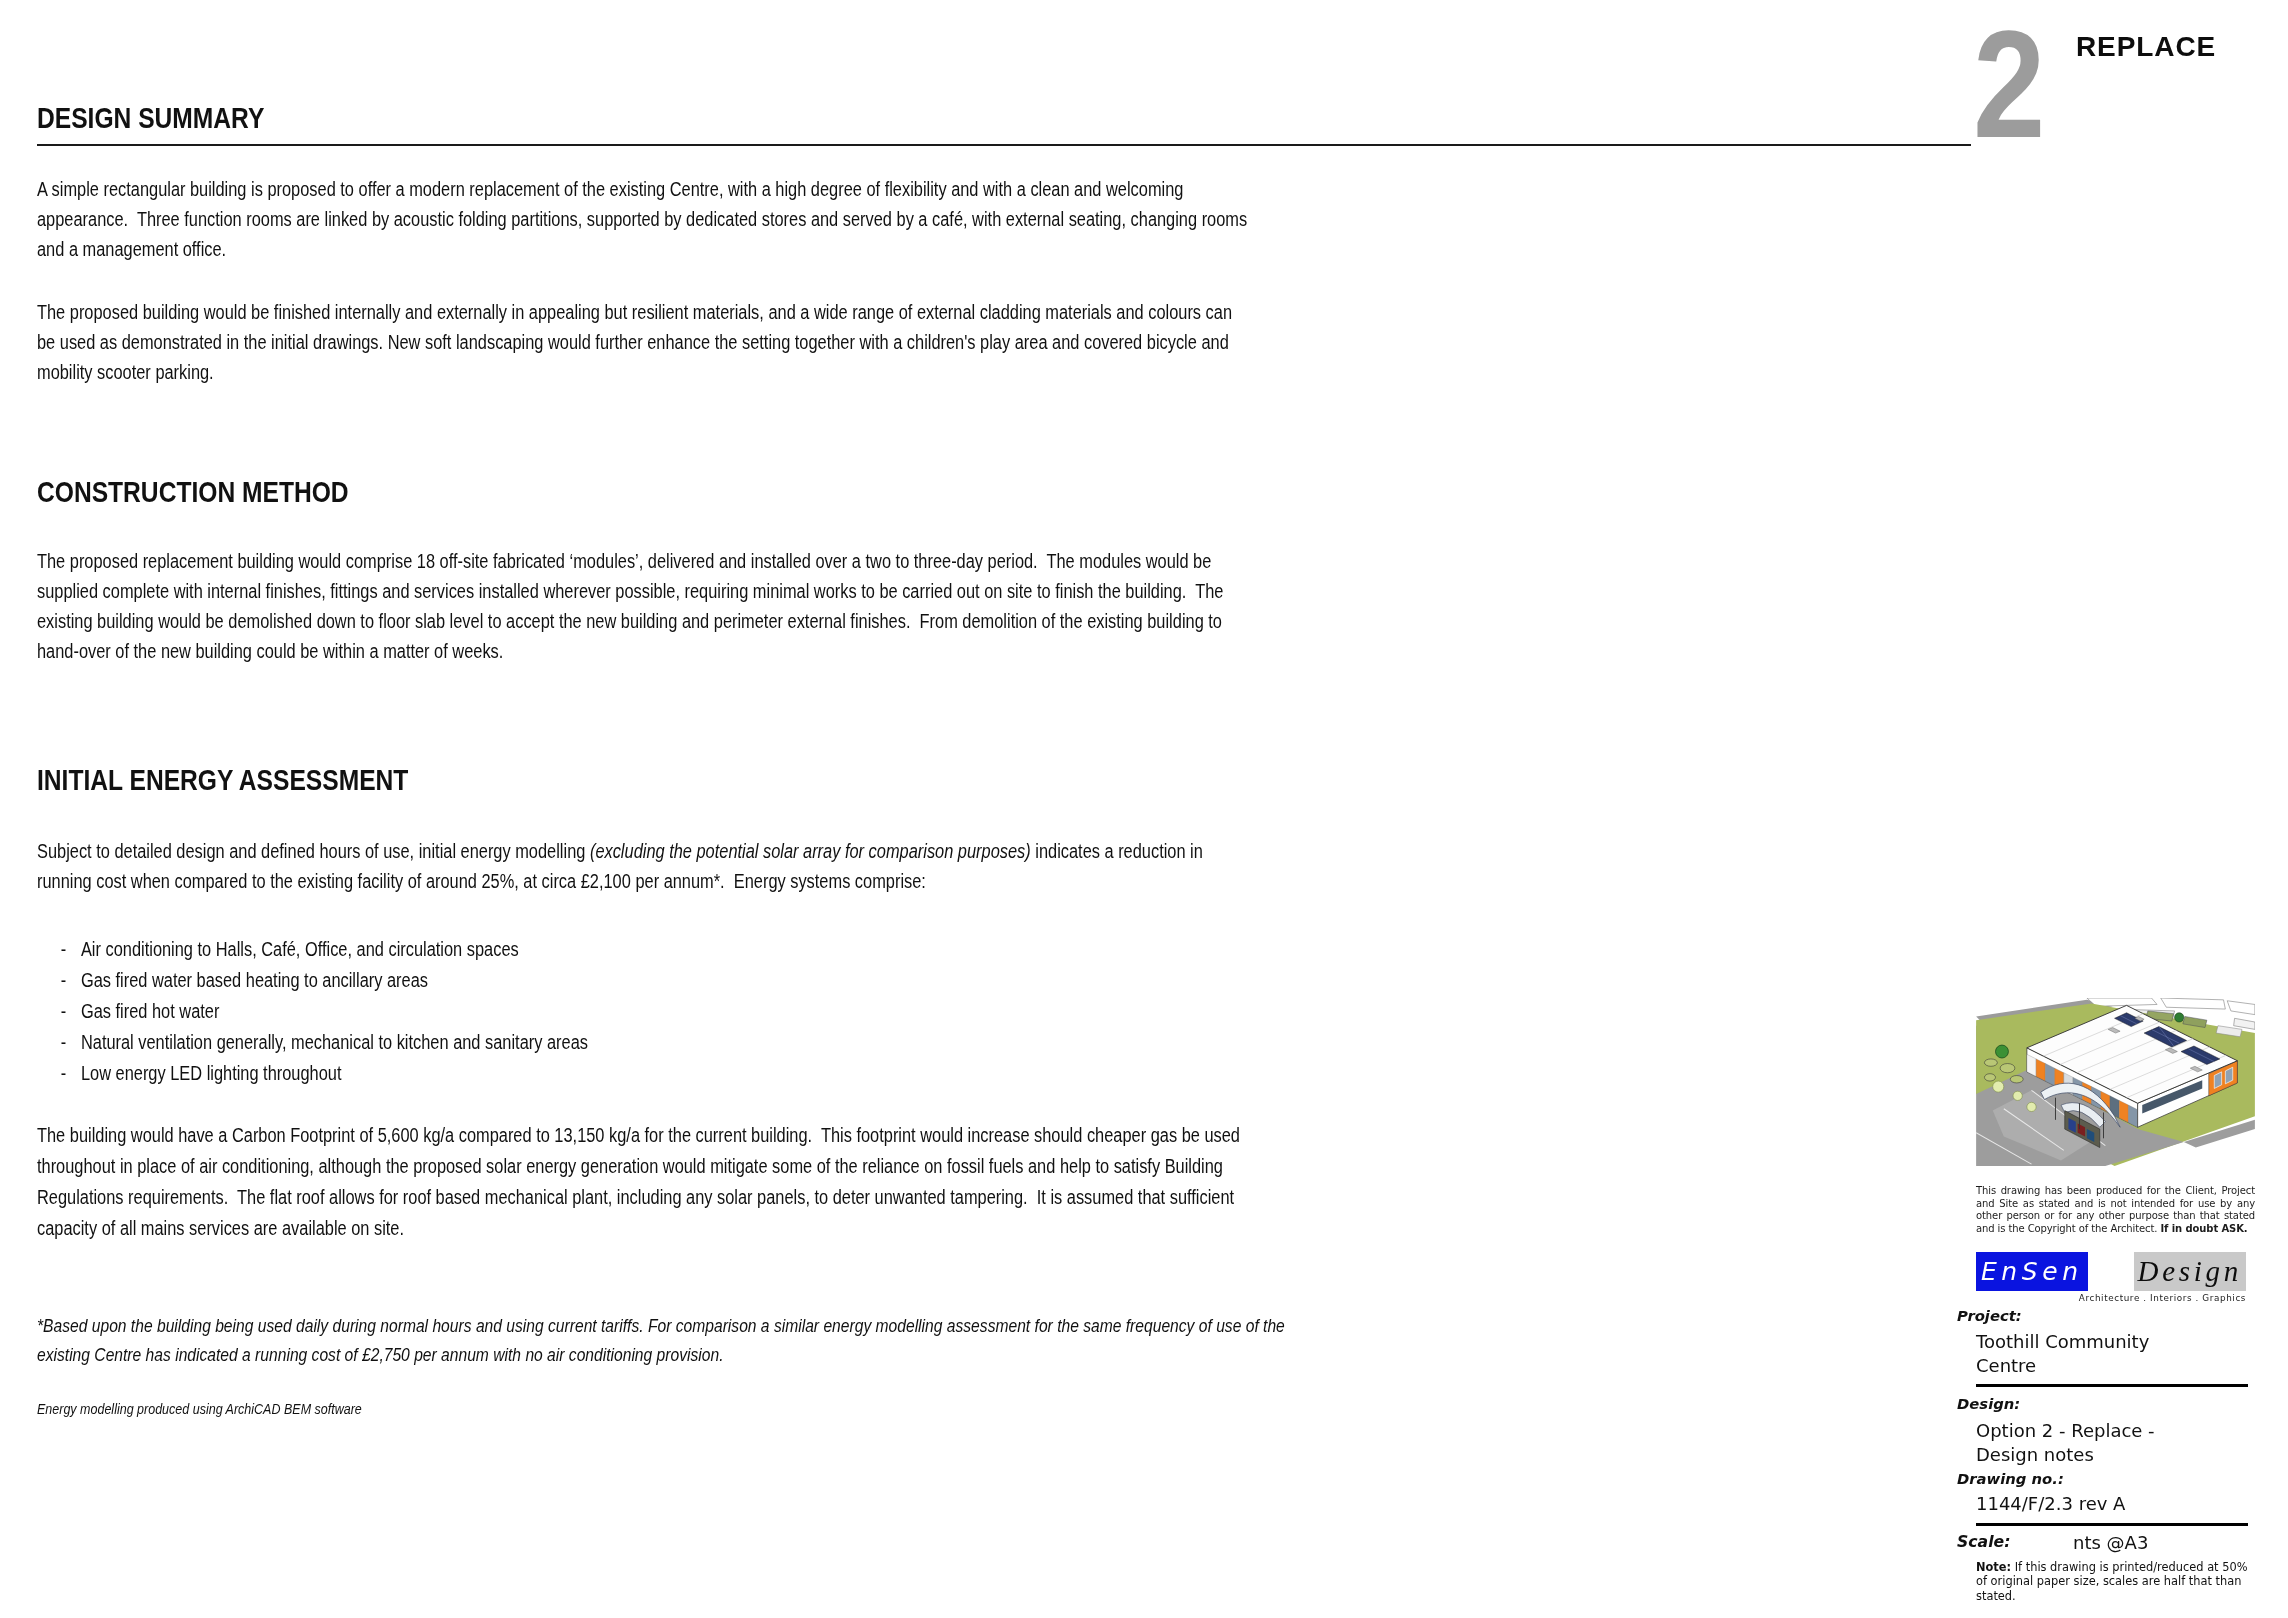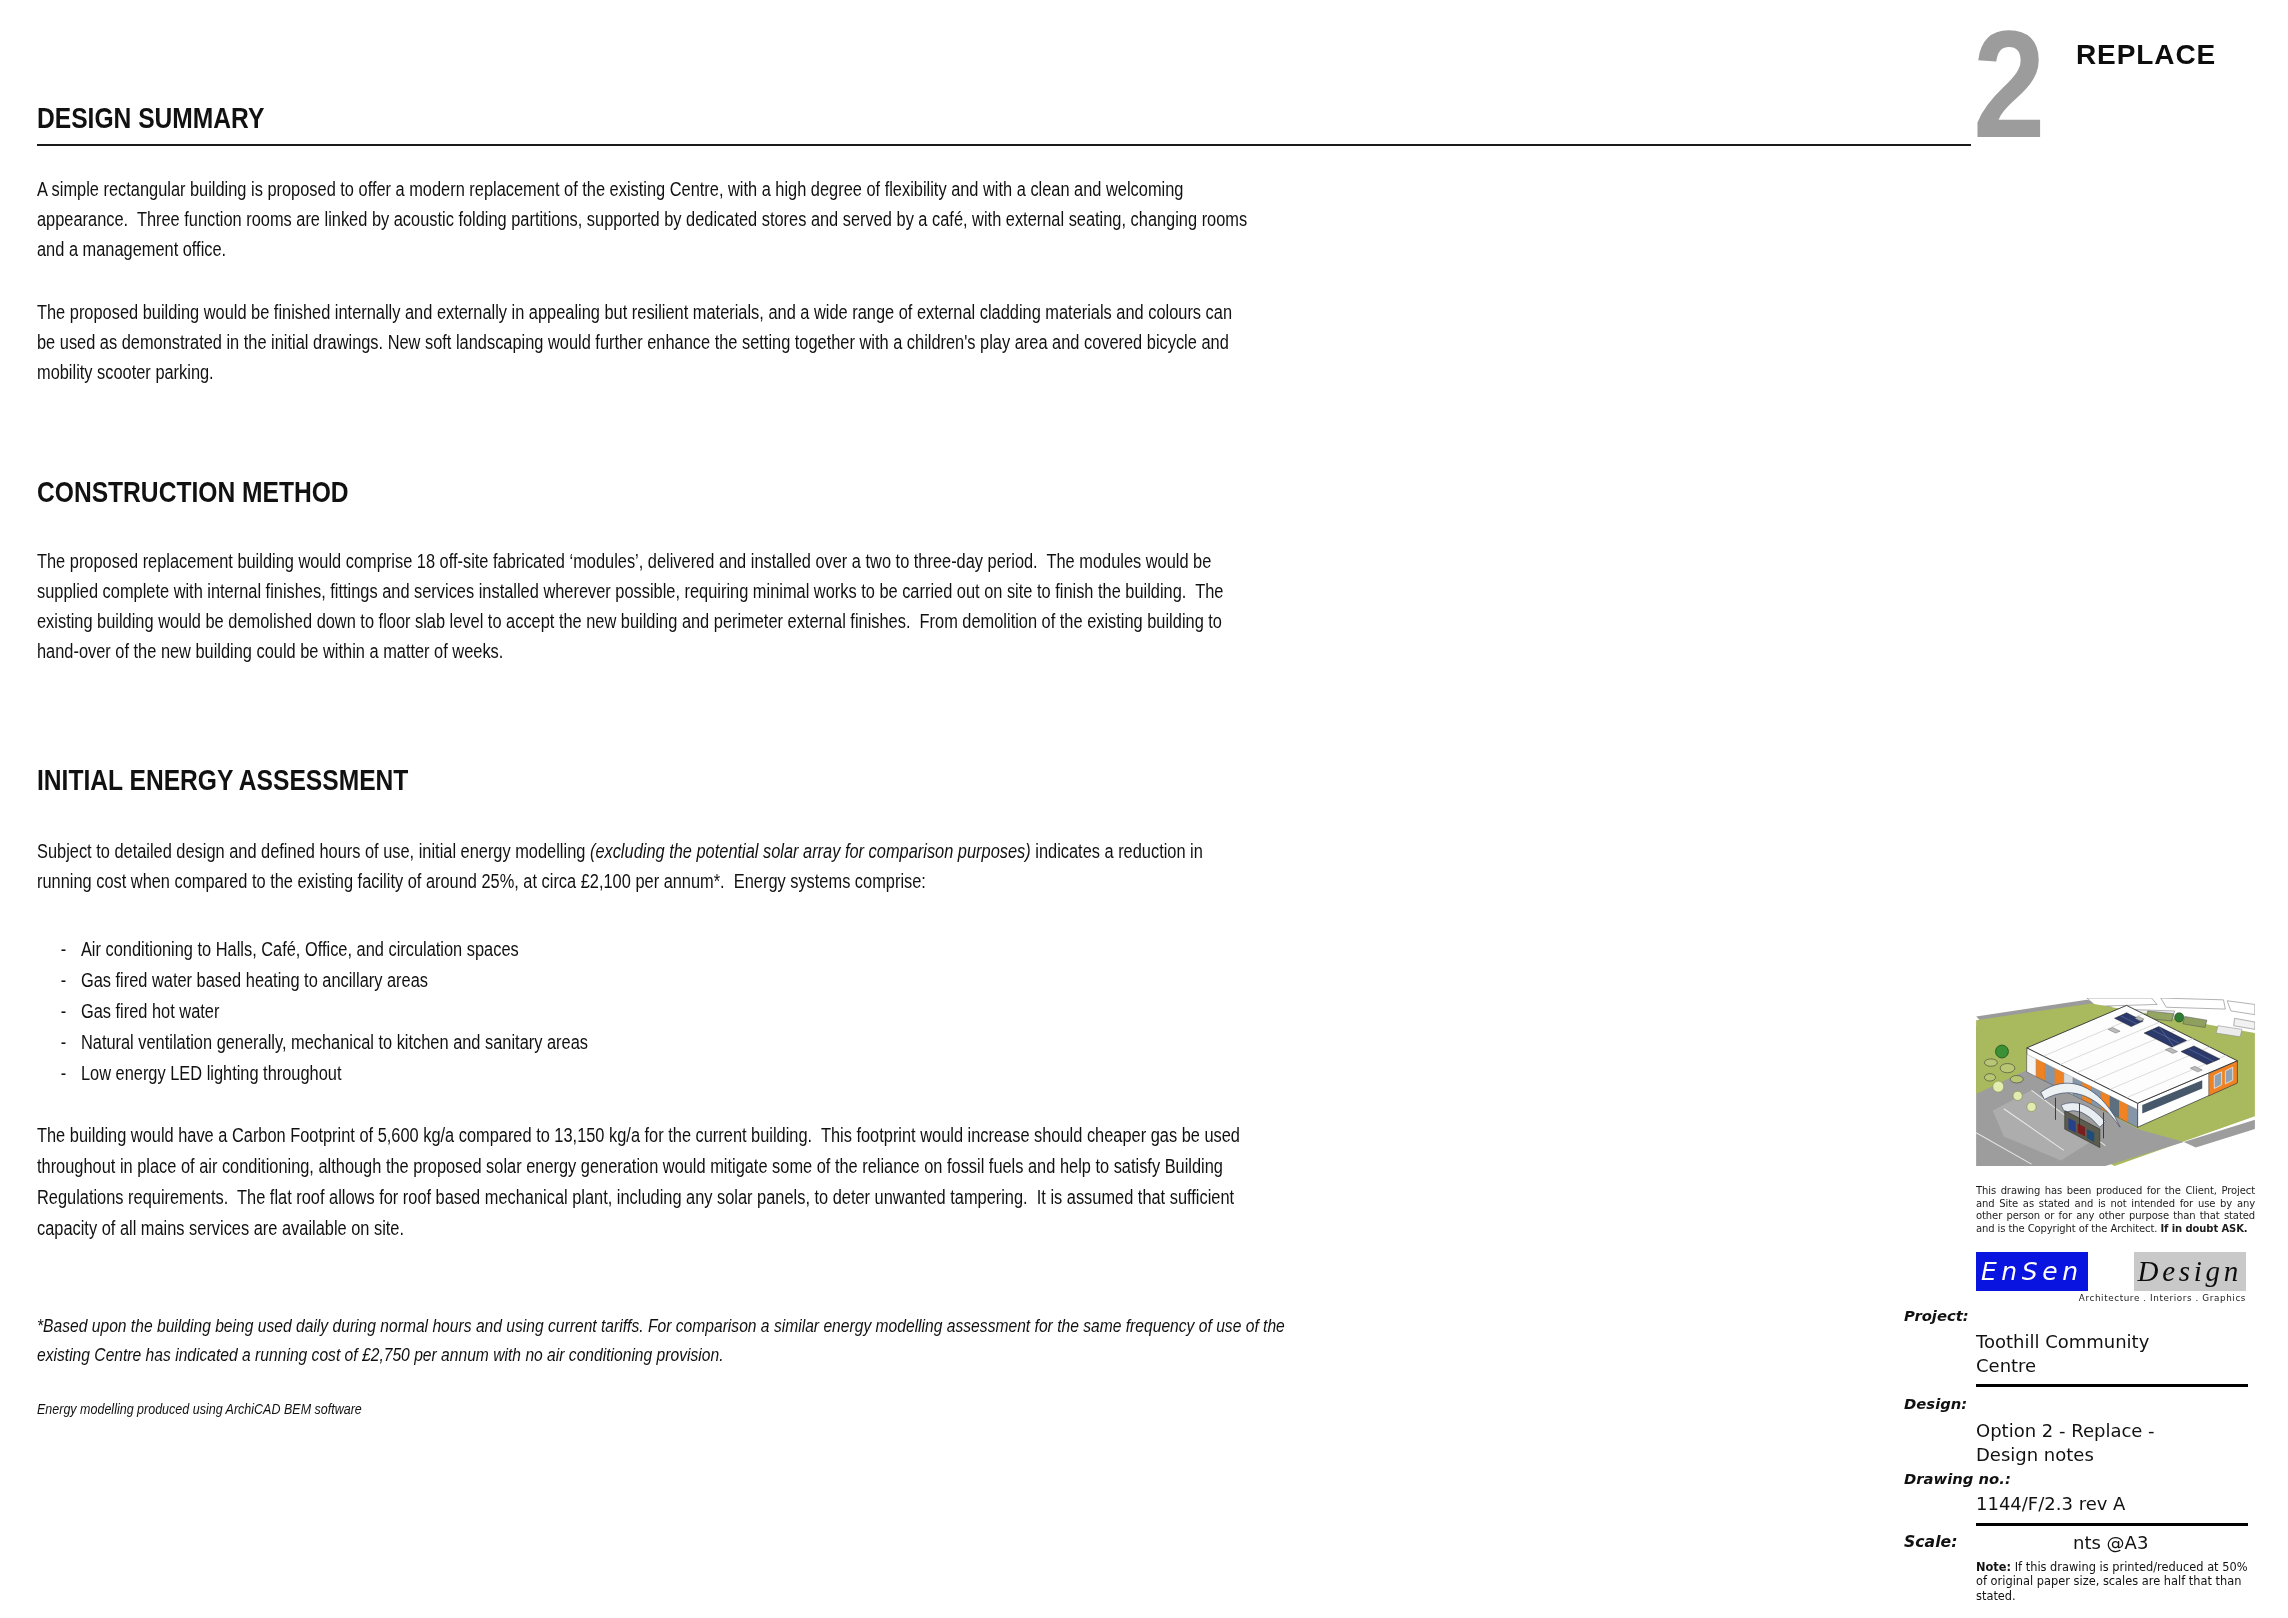--- a/index.html
+++ b/index.html
@@ -17,35 +17,35 @@
   .bullets li{display:flex;}
   .bullets .dash{width:24px;padding-left:28px;flex:none;}
   .footnote{position:absolute;left:37px;width:1477px;font-style:italic;font-size:18.5px;line-height:29px;
             transform:scaleX(0.845);transform-origin:0 0;white-space:pre-wrap;}
   .software{position:absolute;left:37px;width:831px;font-style:italic;font-size:14.8px;
             transform:scaleX(0.845);transform-origin:0 0;}
 
   
   .badge-num{position:absolute;left:1973px;top:7.4px;font-size:153px;font-weight:bold;color:#9c9c9c;
              line-height:1;transform:scaleX(0.85);transform-origin:0 0;}
-  .badge-label{position:absolute;left:2076px;top:31px;font-size:28px;font-weight:bold;letter-spacing:0.9px;color:#0d0d0d;margin-top:8px;}
+  .badge-label{position:absolute;left:2076px;top:31px;font-size:28px;font-weight:bold;letter-spacing:0.9px;color:#0d0d0d;}
 
   
   .tb{font-family:"DejaVu Sans",sans-serif;color:#111;}
   .render{position:absolute;left:1976px;top:998px;width:279px;height:168px;}
   .disclaimer{position:absolute;left:1976px;top:1185px;width:279px;font-size:10px;line-height:12.7px;
               text-align:justify;letter-spacing:-0.1px;color:#1c1c1c;}
   .logo{position:absolute;left:1976px;top:1252px;width:270px;height:39px;display:flex;gap:46px;}
   .logo .blue{width:135px;background:#0a14e0;color:#fff;display:flex;align-items:center;justify-content:center;
               font-style:italic;font-size:25px;letter-spacing:4.6px;font-family:"DejaVu Sans",sans-serif;}
   .logo .gray{width:136px;background:#c9c9c9;color:#0d0d0d;display:flex;align-items:center;justify-content:center;
               font-style:italic;font-size:29px;letter-spacing:3.7px;font-family:Liberation Serif, serif;}
   .tagline{position:absolute;left:1976px;top:1293px;width:270px;text-align:right;font-size:8.8px;
            letter-spacing:0.6px;color:#222;}
-  .tb-label{position:absolute;left:1904px;font-weight:bold;font-style:italic;font-size:14.8px;}
+  .tb-label{position:absolute;left:1957px;font-weight:bold;font-style:italic;font-size:14.8px;}
   .tb-value{position:absolute;left:1976px;font-size:18px;line-height:24px;}
   .tb-rule{position:absolute;left:1976px;width:272px;height:2.8px;background:#000;}
   .note{position:absolute;left:1976px;top:1560px;width:279px;font-size:11.4px;line-height:14.3px;}
   .note b{font-weight:bold;}
 </style>
 </head>
 <body>
 
 <div class="page">
 

